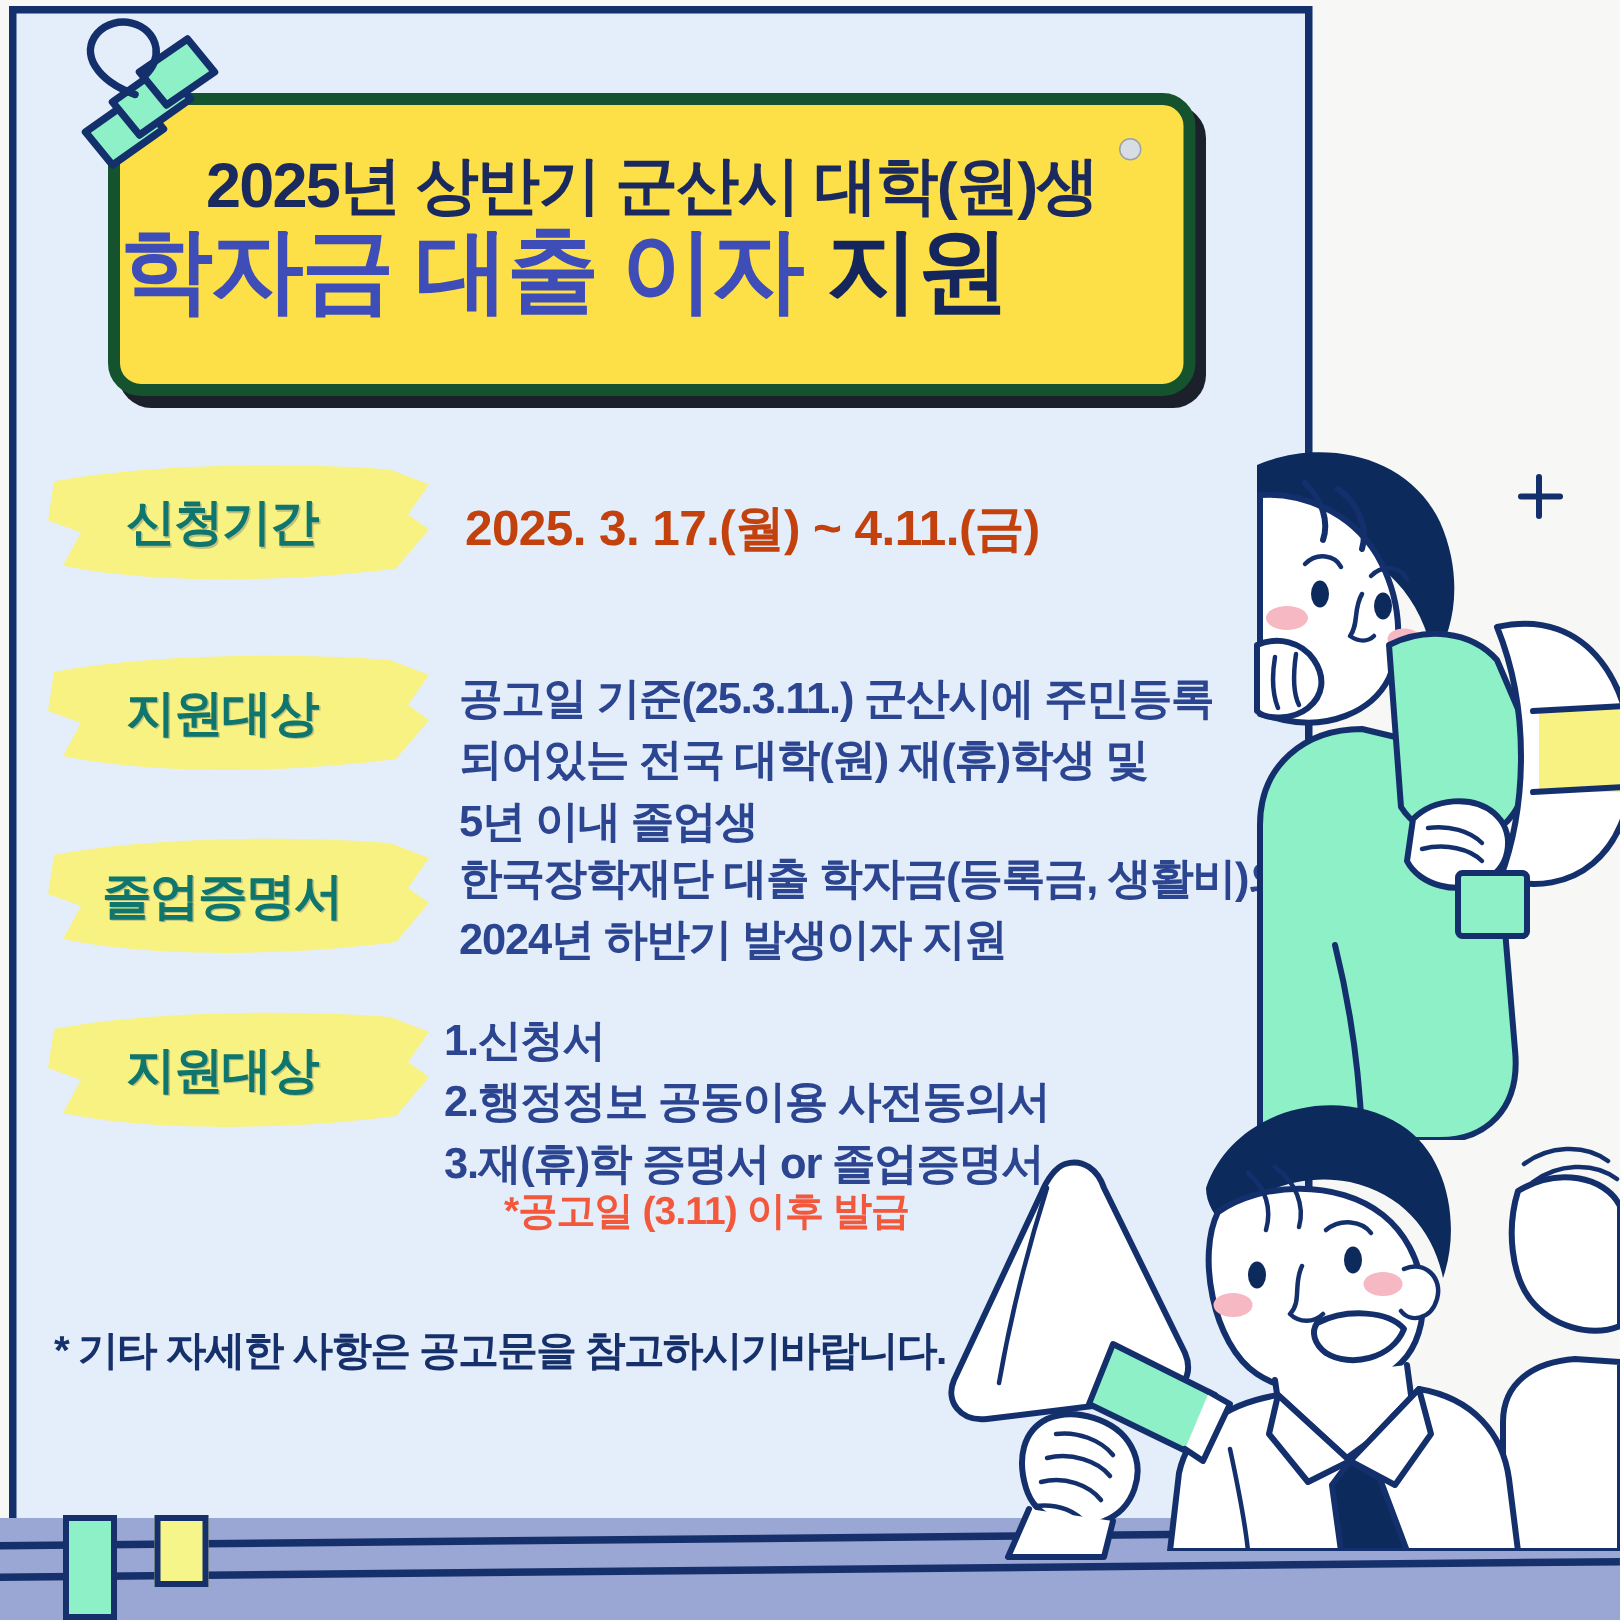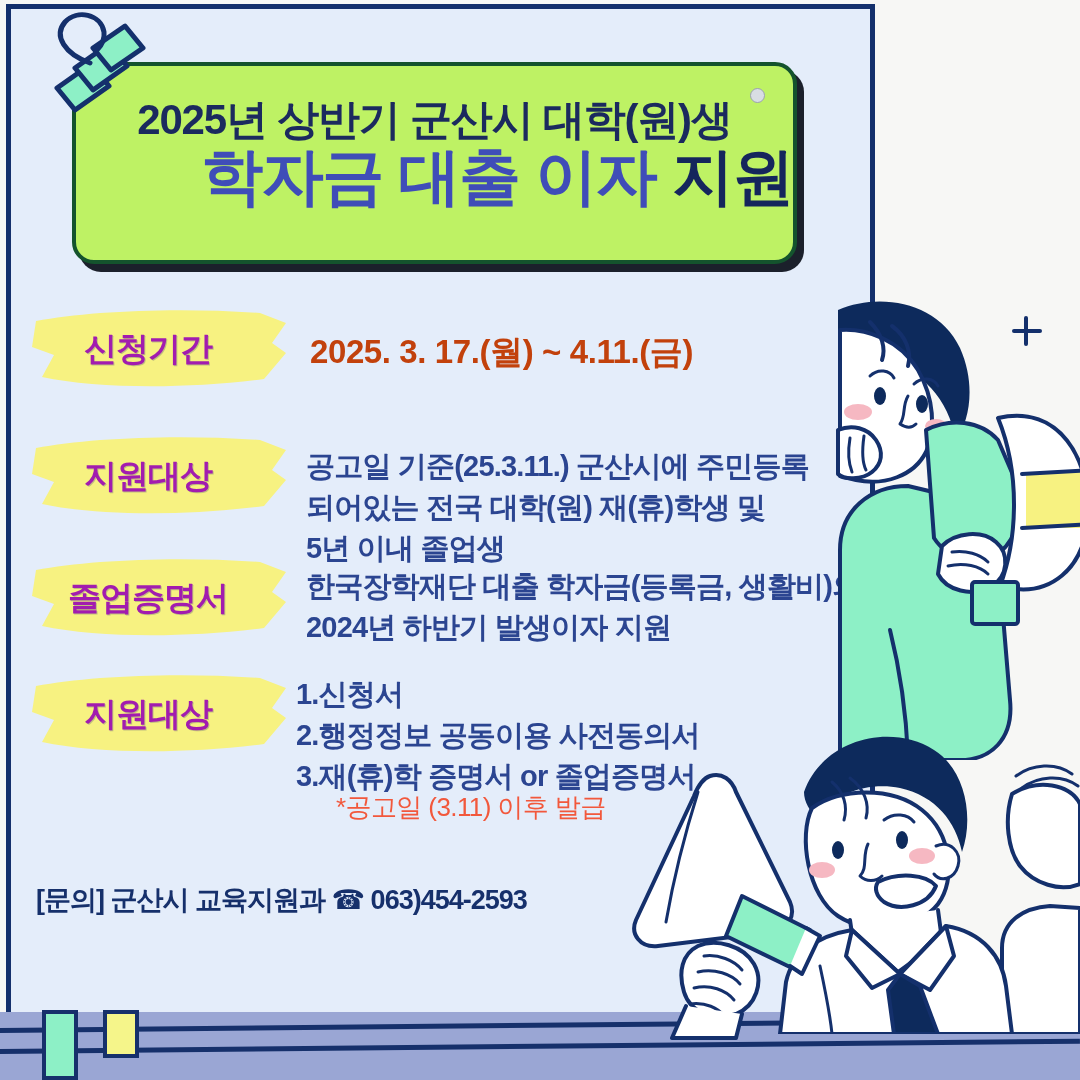--- a/index.html
+++ b/index.html
@@ -26,58 +26,58 @@
     position:absolute;left:6px;top:4px;width:869px;height:1023px;
     background:#e4edfa;border:5px solid #14306c;box-sizing:border-box;
   }
 
   
   .clip{position:absolute;left:35px;top:6px;width:115px;height:110px;z-index:20;}
 
   
   .title-card{
     position:absolute;left:72px;top:62px;width:725px;height:202px;
-    background:#bef264;border:4px solid #14532d;border-radius:22px;
+    background:#fde047;border:8px solid #14532d;border-radius:22px;
     box-shadow:7px 8px 0 rgba(10,14,25,.92);
     box-sizing:border-box;z-index:12;
   }
   .punch-hole{position:absolute;right:28px;top:22px;width:13px;height:13px;border-radius:50%;
     background:#d8dde3;border:1px solid #9aa2ad;}
   .title-l1{
     position:absolute;left:0;right:0;top:26px;text-align:center;
     color:#1b2a5e;font-size:42px;font-weight:900;letter-spacing:-1.2px;
     white-space:nowrap;
   }
   .title-l2{
-    position:absolute;left:0;right:0;top:78px;text-align:right;
+    position:absolute;left:0;right:0;top:78px;text-align:left;
     font-size:62px;font-weight:900;letter-spacing:-1.5px;white-space:nowrap;line-height:1.05;
   }
   .t2a{color:#3f4db8;}
   .t2b{color:#15265c;}
 
   
   .row{position:absolute;left:0;}
   .tag-wrap{position:absolute;width:268px;height:92px;}
   .tag-svg{position:absolute;left:0;top:0;}
   .tag-text{
     position:absolute;left:0;width:268px;text-align:center;top:50%;transform:translateY(-50%);
-    color:#a21caf;font-size:33px;font-weight:900;letter-spacing:-1px;
+    color:#0f766e;font-size:33px;font-weight:900;letter-spacing:-1px;
     text-shadow:1px 1px 0 rgba(30,40,120,.25);
     padding-right:28px;box-sizing:border-box;
   }
   .body-text{
     position:absolute;color:#2b4591;font-weight:700;
     font-size:29px;line-height:1.42;letter-spacing:-0.8px;white-space:pre-line;
   }
   .date-text{
     position:absolute;color:#c2410c;font-weight:700;font-size:33px;letter-spacing:-0.4px;
     white-space:nowrap;
   }
   .note-red{
-    position:absolute;color:#f2583c;font-weight:400;font-size:26px;letter-spacing:-0.6px;
+    position:absolute;color:#f2583c;font-weight:700;font-size:26px;letter-spacing:-0.6px;
     white-space:nowrap;
   }
 
   
   .footer{position:absolute;left:36px;top:882px;width:760px;}
   .foot-line{color:#16306b;font-weight:700;font-size:27px;letter-spacing:-1px;white-space:nowrap;margin-bottom:14px;}
 
   
   .illus{position:absolute;z-index:8;}
   .illus-top{right:0px;top:300px;}
@@ -148,21 +148,21 @@
       </svg>
       <div class="tag-text">지원대상</div>
     </div>
     <div class="body-text" style="left:296px;top:674px;width:470px;">1.신청서
 2.행정정보 공동이용 사전동의서
 3.재(휴)학 증명서 or 졸업증명서</div>
     <div class="note-red" style="left:336px;top:790px;">*공고일 (3.11) 이후 발급</div>
   </div>
 
   <div class="footer">
-    <div class="foot-line">[문의] 군산시 교육지원과 ☎ 063)454-2593</div>
+    <div class="foot-line">* 기타 자세한 사항은 공고문을 참고하시기바랍니다.</div>
   </div>
 
   <svg class="illus illus-top" width="250" height="460" viewBox="0 0 250 460">
     <g stroke="#14306c" stroke-width="4" stroke-linejoin="round" stroke-linecap="round">
 
       <path d="M10 460 L10 250 C10 210 40 186 78 186 L120 196 C150 206 166 240 170 280 L180 400 C184 440 160 460 130 460 Z" fill="#8df0c6"></path>
       <path d="M60 330 C70 370 76 410 78 456" fill="none"></path>
 
       <path d="M8 10 C50 -8 108 2 130 48 C146 84 140 120 126 140 C118 98 92 70 54 62 C34 58 16 50 8 38 Z" fill="#0d2a5c" stroke="none"></path>
 

